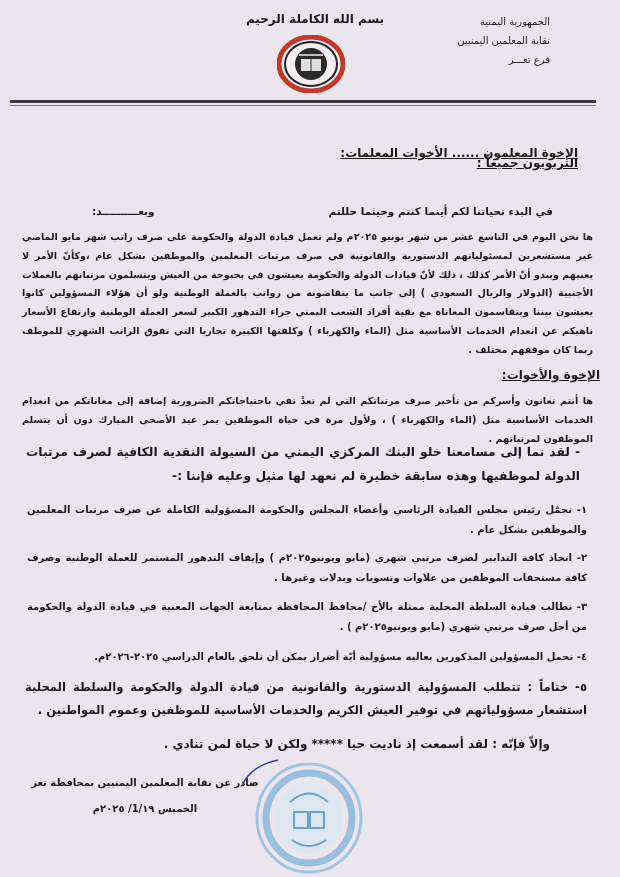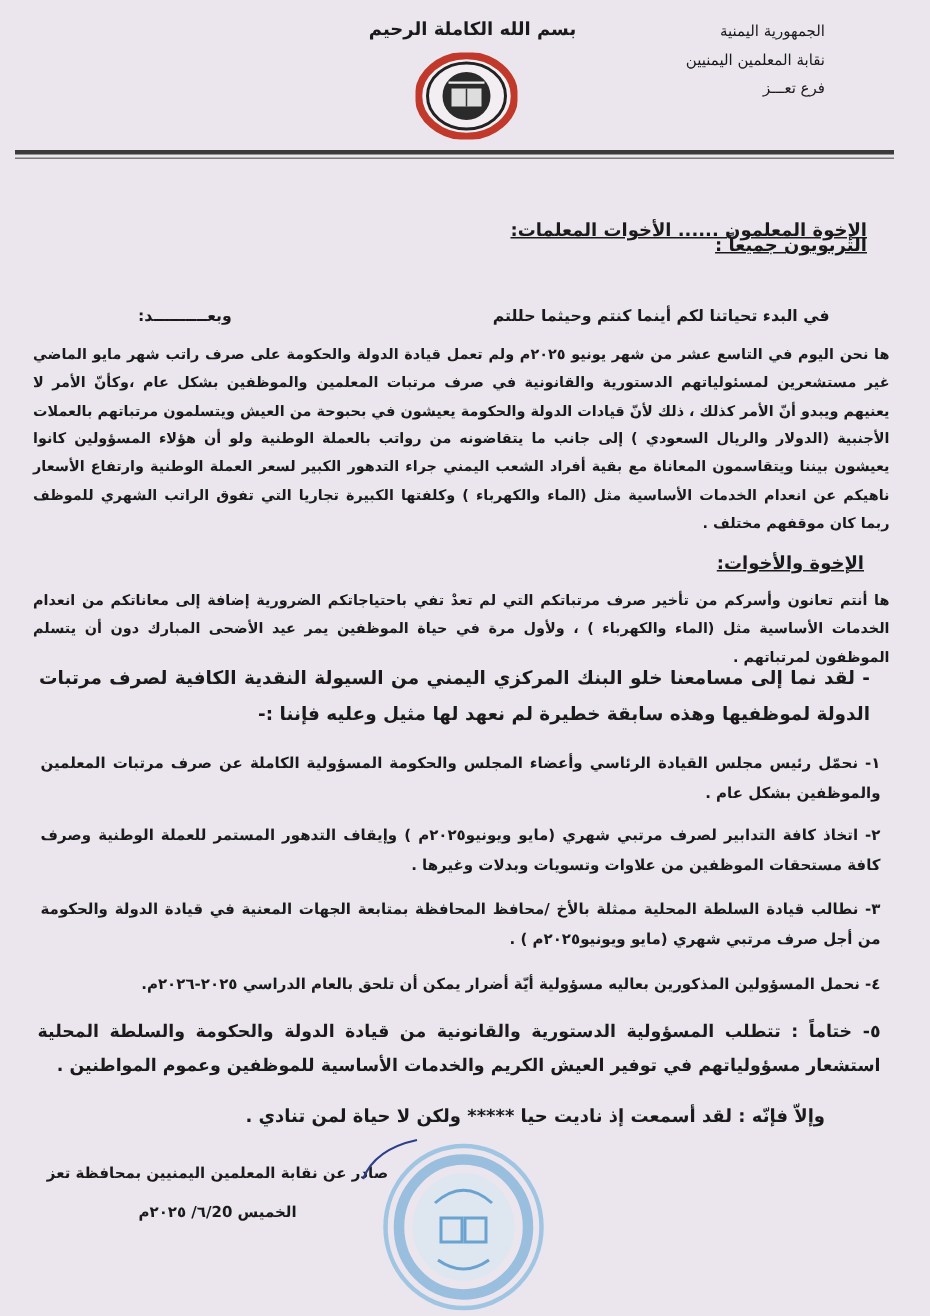--- a/index.html
+++ b/index.html
@@ -80,36 +80,36 @@
 
 
   <div class="abs sub" style="top:146px;">الإخوة المعلمون ...... الأخوات المعلمات:</div>
   <div class="abs sub" style="top:156px;">التربويون جميعاً :</div>
 
   <div class="abs greet">في البدء تحياتنا لكم أينما كنتم وحيثما حللتم</div>
   <div class="abs wabad">وبعــــــــــد:</div>
 
   <div class="abs para" style="top:228px;">ها نحن اليوم في التاسع عشر من شهر يونيو ٢٠٢٥م ولم تعمل قيادة الدولة والحكومة على صرف راتب شهر مايو الماضي غير مستشعرين لمسئولياتهم الدستورية والقانونية في صرف مرتبات المعلمين والموظفين بشكل عام ،وكأنّ الأمر لا يعنيهم ويبدو أنّ الأمر كذلك ، ذلك لأنّ قيادات الدولة والحكومة يعيشون في بحبوحة من العيش ويتسلمون مرتباتهم بالعملات الأجنبية (الدولار والريال السعودي ) إلى جانب ما يتقاضونه من رواتب بالعملة الوطنية ولو أن هؤلاء المسؤولين كانوا يعيشون بيننا ويتقاسمون المعاناة مع بقية أفراد الشعب اليمني جراء التدهور الكبير لسعر العملة الوطنية وارتفاع الأسعار ناهيكم عن انعدام الخدمات الأساسية مثل (الماء والكهرباء ) وكلفتها الكبيرة تجاريا التي تفوق الراتب الشهري للموظف ربما كان موقفهم مختلف .</div>
 
-  <div class="abs sub" style="top:368px; right:44px;">الإخوة والأخوات:</div>
+  <div class="abs sub" style="top:368px; right:20px;">الإخوة والأخوات:</div>
   <div class="abs big" style="top:440px;">-  لقد نما إلى مسامعنا خلو البنك المركزي اليمني من السيولة النقدية الكافية لصرف مرتبات الدولة لموظفيها وهذه سابقة خطيرة لم نعهد لها مثيل وعليه فإننا :-</div>
 
   <div class="abs para" style="top:392px;">ها أنتم تعانون وأسركم من تأخير صرف مرتباتكم التي لم تعدْ تفي باحتياجاتكم الضرورية إضافة إلى معاناتكم من انعدام الخدمات الأساسية مثل (الماء والكهرباء ) ، ولأول مرة في حياة الموظفين يمر عيد الأضحى المبارك دون أن يتسلم الموظفون لمرتباتهم .</div>
 
   <div class="abs item" style="top:500px;">١- نحمّل رئيس مجلس القيادة الرئاسي وأعضاء المجلس والحكومة المسؤولية الكاملة عن صرف مرتبات المعلمين والموظفين بشكل عام .</div>
   <div class="abs item" style="top:548px;">٢- اتخاذ كافة التدابير لصرف مرتبي شهري (مايو ويونيو٢٠٢٥م ) وإيقاف التدهور المستمر للعملة الوطنية وصرف كافة مستحقات الموظفين من علاوات وتسويات وبدلات وغيرها .</div>
   <div class="abs item" style="top:597px;">٣- نطالب قيادة السلطة المحلية ممثلة بالأخ /محافظ المحافظة بمتابعة الجهات المعنية في قيادة الدولة والحكومة من أجل صرف مرتبي شهري (مايو ويونيو٢٠٢٥م ) .</div>
   <div class="abs item" style="top:647px;">٤- نحمل المسؤولين المذكورين بعاليه مسؤولية أيّة أضرار يمكن أن تلحق بالعام الدراسي ٢٠٢٥-٢٠٢٦م.</div>
   <div class="abs item5" style="top:676px;">٥- ختاماً : تتطلب المسؤولية الدستورية والقانونية من قيادة الدولة والحكومة والسلطة المحلية استشعار مسؤولياتهم في توفير العيش الكريم والخدمات الأساسية للموظفين وعموم المواطنين .</div>
 
   <div class="abs closing">وإلاّ فإنّه :  لقد أسمعت إذ ناديت حيا ***** ولكن لا حياة لمن تنادي .</div>
 
   <div class="abs issued">
     <div>صادر عن نقابة المعلمين اليمنيين بمحافظة تعز</div>
-    <div>الخميس ٦/20/ ٢٠٢٥م</div>
+    <div>الخميس 1/١٩/ ٢٠٢٥م</div>
   </div>
 
   <div class="abs stamp">
     <svg width="118" height="116" viewBox="0 0 118 116">
       <ellipse cx="59" cy="58" rx="52" ry="54" fill="none" stroke="#8dbde0" stroke-width="3" opacity="0.8"></ellipse>
       <ellipse cx="59" cy="58" rx="43" ry="45" fill="none" stroke="#7fb0d8" stroke-width="7" opacity="0.75"></ellipse>
       <ellipse cx="59" cy="58" rx="34" ry="36" fill="#d6e6f2" opacity="0.6"></ellipse>
       <path d="M40 42 Q59 25 78 42" fill="none" stroke="#6aa3d0" stroke-width="2"></path>
       <rect x="44" y="52" width="14" height="16" fill="none" stroke="#6aa3d0" stroke-width="2"></rect>
       <rect x="60" y="52" width="14" height="16" fill="none" stroke="#6aa3d0" stroke-width="2"></rect>

